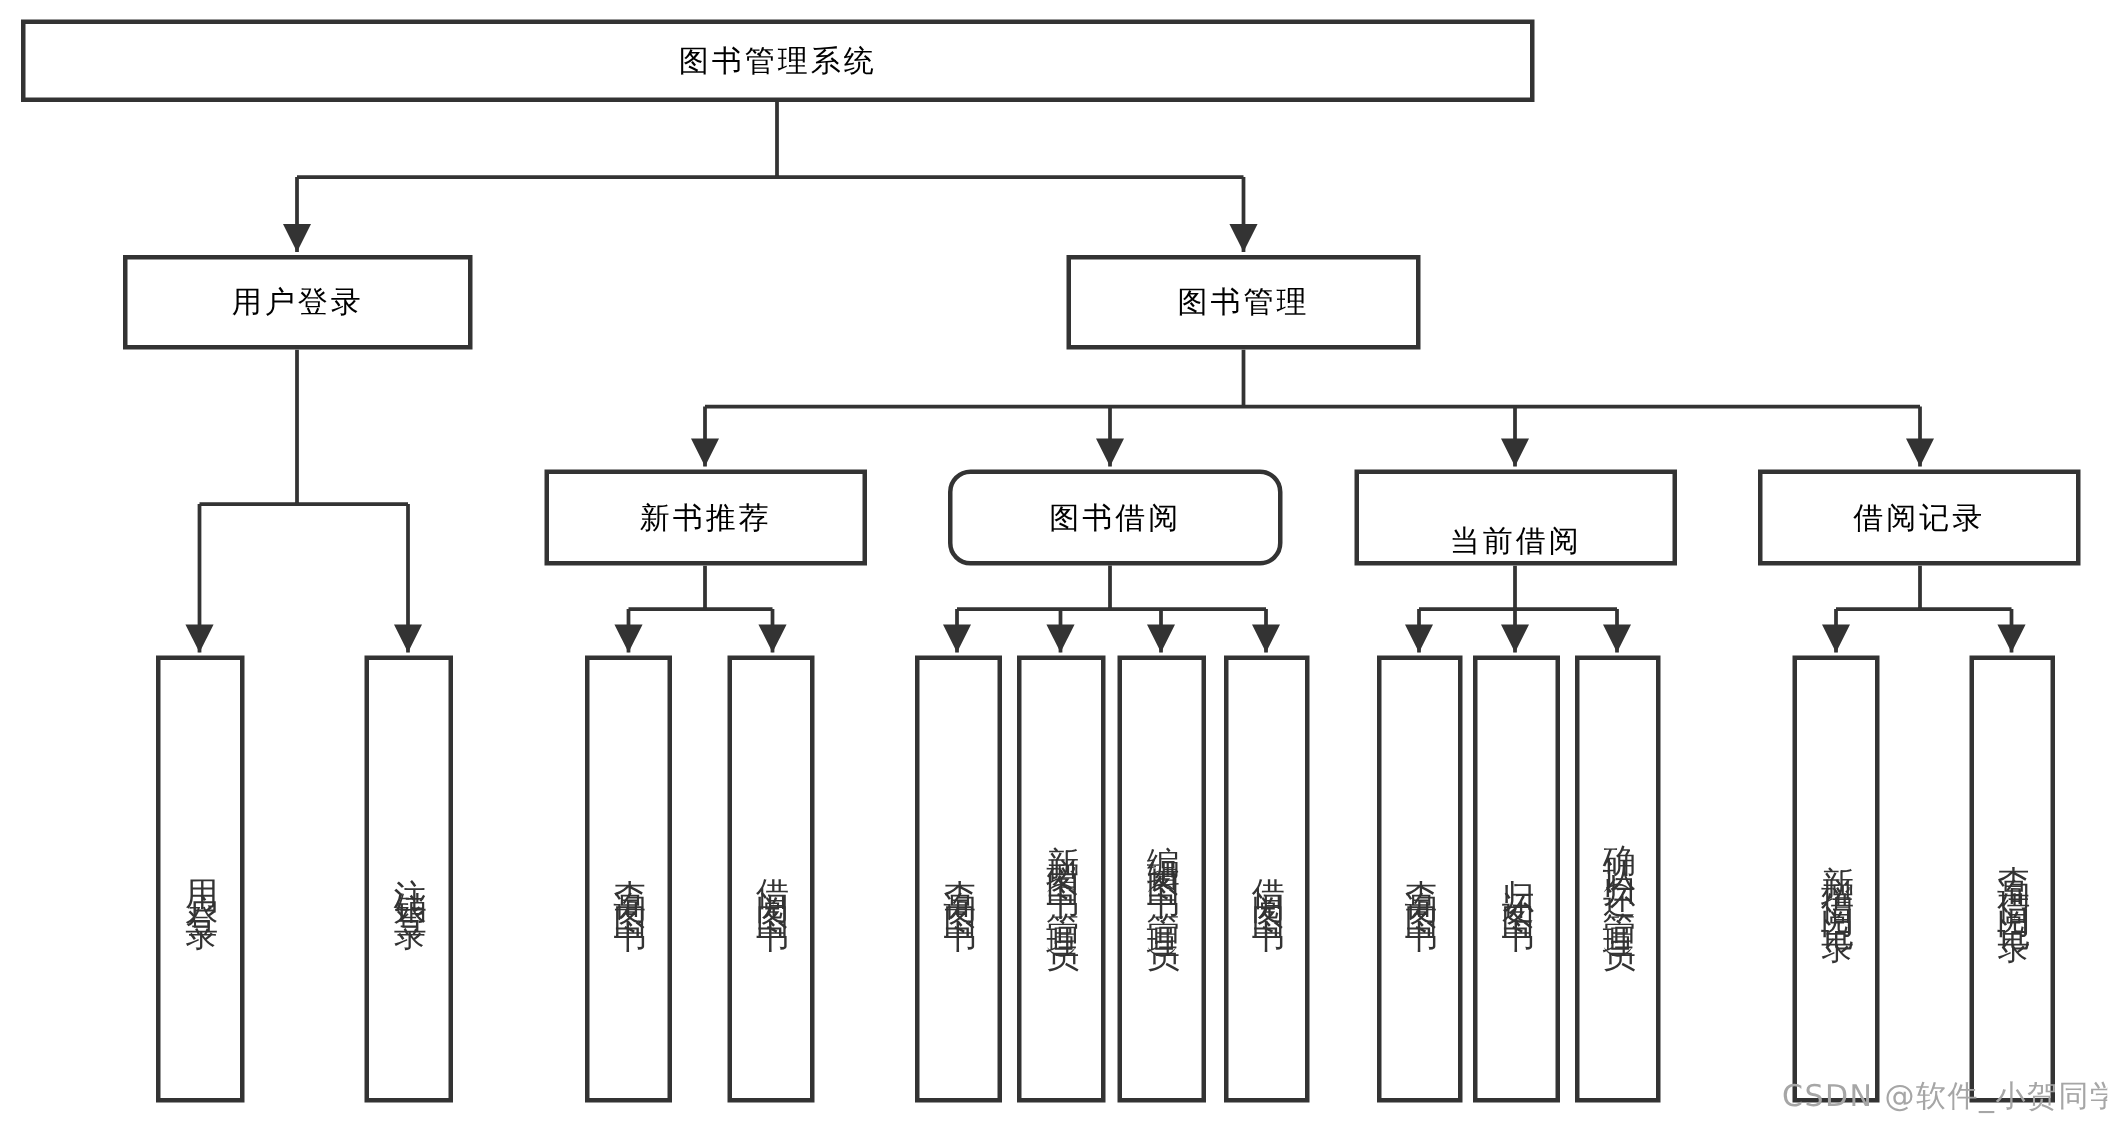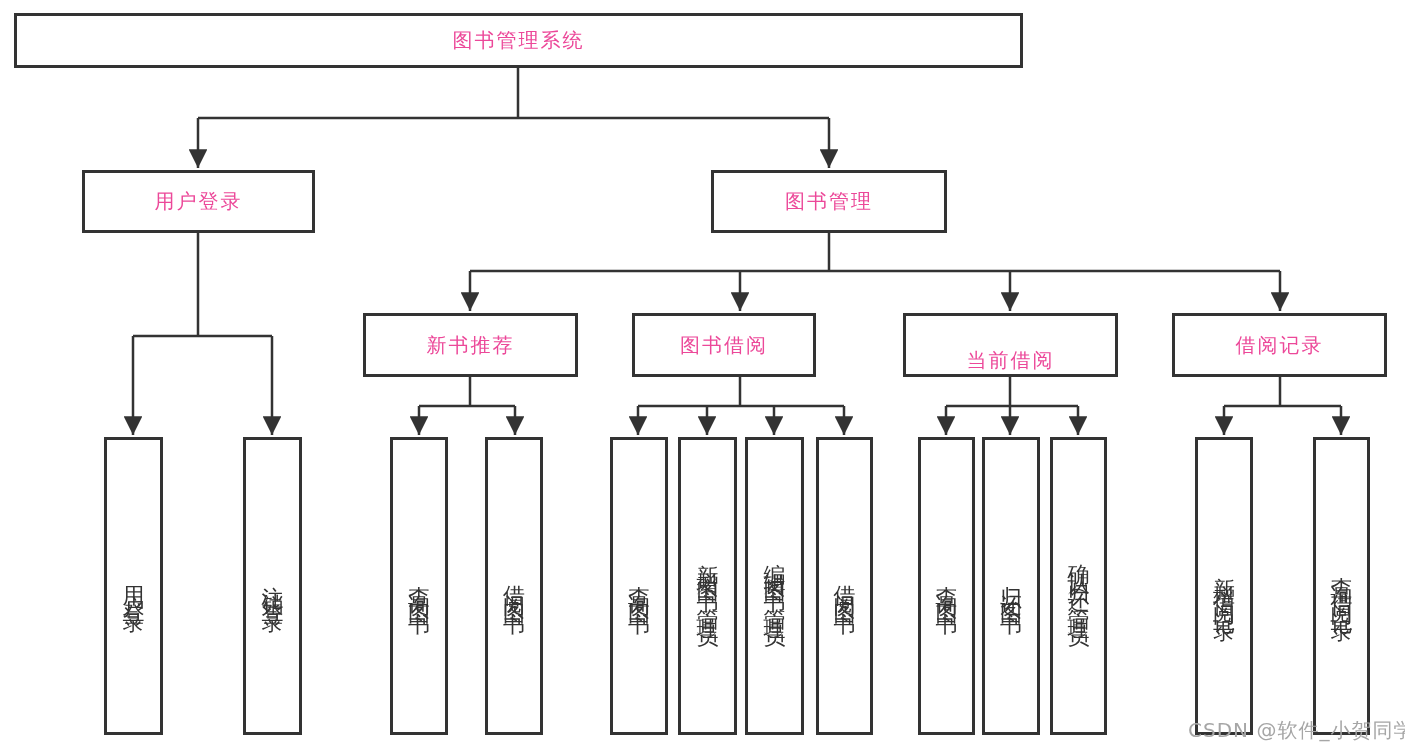--- a/index.html
+++ b/index.html
@@ -2,21 +2,21 @@
 <html><head>
 <meta charset="utf-8">
 <style>
   html,body{margin:0;padding:0;background:#ffffff;}
   body{font-family:"DejaVu Sans","Liberation Sans",sans-serif;}
   .stage{position:relative;width:1405px;height:747px;background:#ffffff;overflow:hidden;}
   .wires{position:absolute;left:0;top:0;width:1405px;height:747px;pointer-events:none;}
   .box{
     position:absolute;box-sizing:border-box;border:3px solid #333333;background:#ffffff;
     display:flex;align-items:center;justify-content:center;
-    color:#ec4899;font-size:20px;letter-spacing:2px;white-space:nowrap;
+    color:#000000;font-size:20px;letter-spacing:2px;white-space:nowrap;
   }
   .vbox{
     position:absolute;box-sizing:border-box;border:3px solid #333333;background:#ffffff;
     display:flex;align-items:center;justify-content:center;color:#333333;
   }
   .vlabel{
     writing-mode:vertical-rl;text-orientation:mixed;
     font-size:22px;line-height:1;letter-spacing:9px;color:#333333;white-space:nowrap;
   }
   .watermark{
@@ -85,21 +85,21 @@
   <div class="box" style="left:82px;top:170px;width:233px;height:63px;">
     <span>用户登录</span>
   </div>
   <div class="box" style="left:363px;top:313px;width:215px;height:64px;">
     <span>新书推荐</span>
   </div>
 
   <div class="box" style="left:711px;top:170px;width:236px;height:63px;">
     <span>图书管理</span>
   </div>
-  <div class="box" style="left:632px;top:313px;width:184px;height:64px;">
+  <div class="box" style="left:632px;top:313px;width:223px;height:64px;border-radius:15px;">
     <span>图书借阅</span>
   </div>
   <div class="box" style="left:903px;top:313px;width:215px;height:64px;align-items:flex-end;">
     <span>当前借阅</span>
   </div>
   <div class="box" style="left:1172px;top:313px;width:215px;height:64px;">
     <span>借阅记录</span>
   </div>
 
   <div class="vbox" style="left:104px;top:437px;width:59px;height:298px;">

